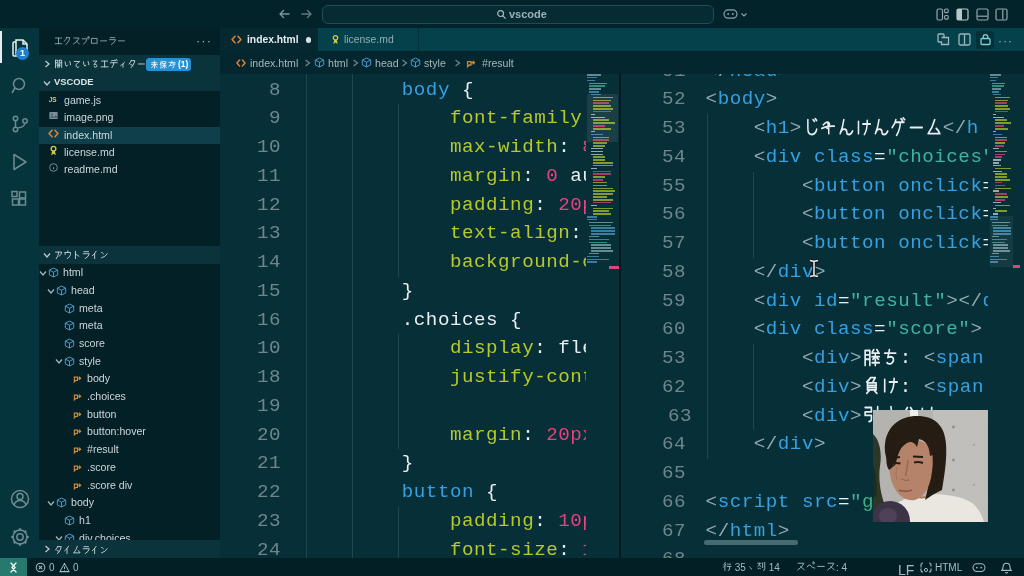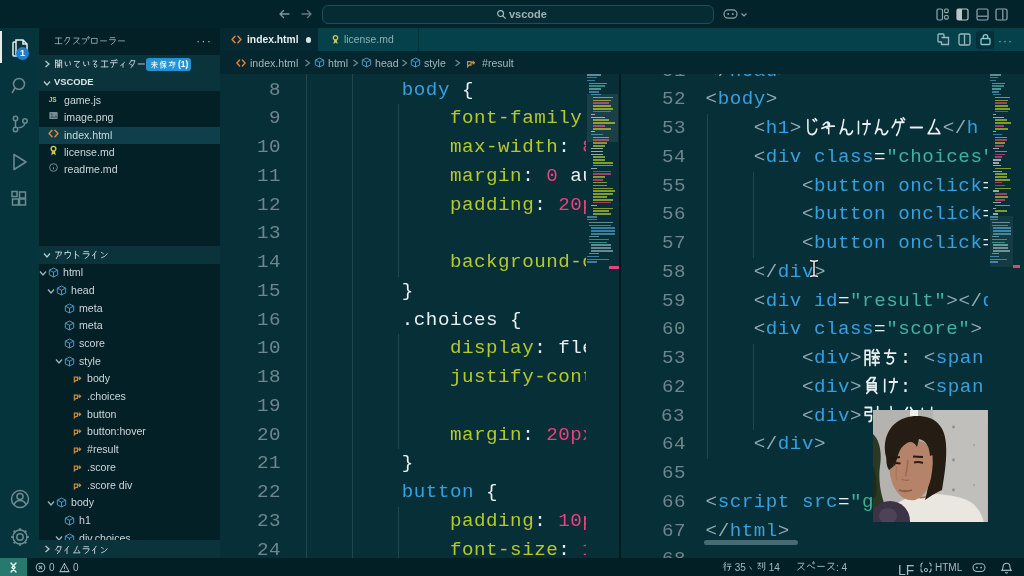--- a/index.html
+++ b/index.html
@@ -457,20 +457,21 @@
 <div class="ln" style="left:1px;top:346.50px">20</div>
 <div class="ln" style="left:1px;top:375.25px">21</div>
 <div class="ln" style="left:1px;top:404.00px">22</div>
 <div class="ln" style="left:1px;top:432.75px">23</div>
 <div class="ln" style="left:1px;top:461.50px">24</div>
 <div class="cl" style="left:85.5px;top:1.50px">        <span class="sb">body</span> <span class="sw">{</span></div>
 <div class="cl" style="left:85.5px;top:30.25px">            <span class="sp">font-family</span><span class="sw">:</span></div>
 <div class="cl" style="left:85.5px;top:59.00px">            <span class="sp">max-width</span><span class="sw">:</span> <span class="sn">80</span></div>
 <div class="cl" style="left:85.5px;top:87.75px">            <span class="sp">margin</span><span class="sw">:</span> <span class="sn">0</span> <span class="sw">aut</span></div>
 <div class="cl" style="left:85.5px;top:116.50px">            <span class="sp">padding</span><span class="sw">:</span> <span class="sn">20px</span></div>
+<div class="cl" style="left:85.5px;top:145.25px">            <span class="sp">text-align</span><span class="sw">:</span> </div>
 <div class="cl" style="left:85.5px;top:174.00px">            <span class="sp">background-c</span></div>
 <div class="cl" style="left:85.5px;top:202.75px">        <span class="sw">}</span></div>
 <div class="cl" style="left:85.5px;top:231.50px">        <span class="sw">.choices</span> <span class="sw">{</span></div>
 <div class="cl" style="left:85.5px;top:260.25px">            <span class="sp">display</span><span class="sw">:</span> <span class="sw">fle</span></div>
 <div class="cl" style="left:85.5px;top:289.00px">            <span class="sp">justify-cont</span></div>
 <div class="cl" style="left:85.5px;top:346.50px">            <span class="sp">margin</span><span class="sw">:</span> <span class="sn">20px</span></div>
 <div class="cl" style="left:85.5px;top:375.25px">        <span class="sw">}</span></div>
 <div class="cl" style="left:85.5px;top:404.00px">        <span class="sb">button</span> <span class="sw">{</span></div>
 <div class="cl" style="left:85.5px;top:432.75px">            <span class="sp">padding</span><span class="sw">:</span> <span class="sn">10p</span></div>
 <div class="cl" style="left:85.5px;top:461.50px">            <span class="sp">font-size</span><span class="sw">:</span> <span class="sn">18</span></div>
@@ -486,21 +487,21 @@
 <div class="ln" style="left:5px;top:40.15px">53</div>
 <div class="ln" style="left:5px;top:68.90px">54</div>
 <div class="ln" style="left:5px;top:97.65px">55</div>
 <div class="ln" style="left:5px;top:126.40px">56</div>
 <div class="ln" style="left:5px;top:155.15px">57</div>
 <div class="ln" style="left:5px;top:183.90px">58</div>
 <div class="ln" style="left:5px;top:212.65px">59</div>
 <div class="ln" style="left:5px;top:241.40px">60</div>
 <div class="ln" style="left:5px;top:270.15px">53</div>
 <div class="ln" style="left:5px;top:298.90px">62</div>
-<div class="ln" style="left:4px;top:327.65px">63</div>
+<div class="ln" style="left:11px;top:327.65px">63</div>
 <div class="ln" style="left:5px;top:356.40px">64</div>
 <div class="ln" style="left:5px;top:385.15px">65</div>
 <div class="ln" style="left:5px;top:413.90px">66</div>
 <div class="ln" style="left:5px;top:442.65px">67</div>
 <div class="ln" style="left:5px;top:471.40px">68</div>
 <div class="cl" style="left:84.60000000000002px;top:-17.35px"><span class="sd">&lt;/</span><span class="sb">head</span><span class="sd">&gt;</span></div>
 <div class="cl" style="left:84.60000000000002px;top:11.40px"><span class="sd">&lt;</span><span class="sb">body</span><span class="sd">&gt;</span></div>
 <div class="cl" style="left:84.60000000000002px;top:40.15px">    <span class="sd">&lt;</span><span class="sb">h1</span><span class="sd">&gt;</span><span class="sw"><svg class="jp" preserveAspectRatio="none" style="vertical-align:top;position:relative;top:2.6px;" width="140.80" height="21.00" viewBox="0 0 192 24" stroke-width="2.9">
           <use href="#g18" x="0"></use>
           <use href="#g19" x="24"></use>

